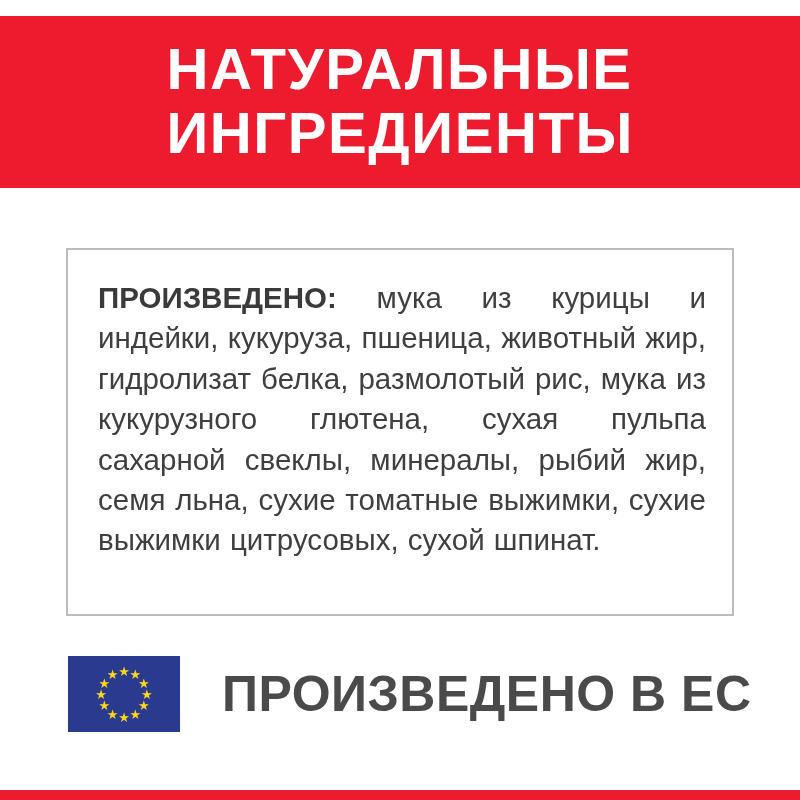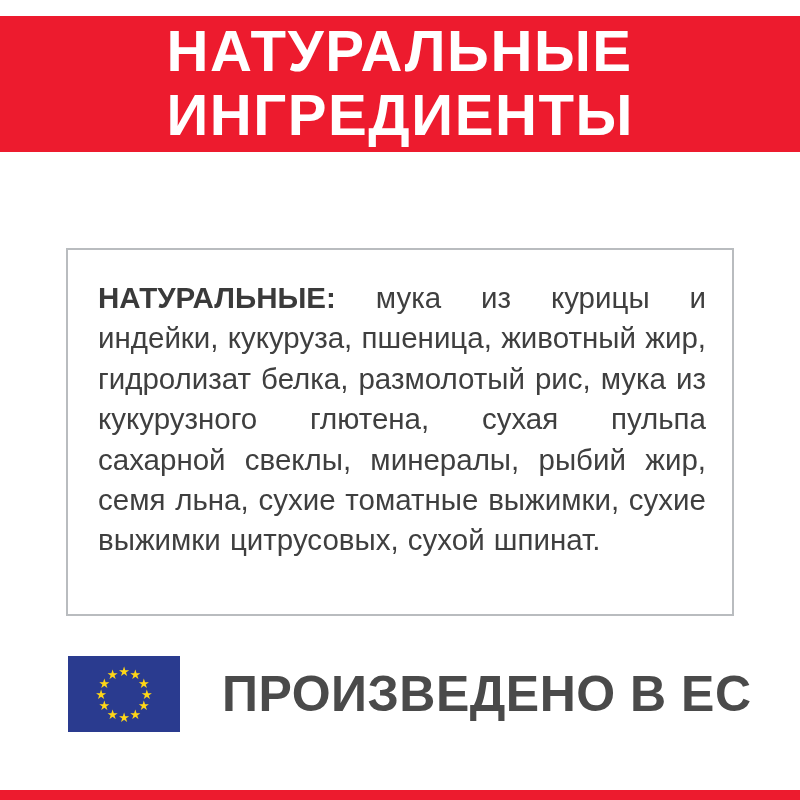--- a/index.html
+++ b/index.html
@@ -20,21 +20,21 @@
     background: #ffffff;
     box-sizing: border-box;
   }
 
   
   .banner {
     position: absolute;
     left: 0;
     top: 16px;
     width: 800px;
-    height: 136px;
+    height: 172px;
     background: #ed1b2e;
     display: flex;
     flex-direction: column;
     align-items: center;
     justify-content: center;
     box-sizing: border-box;
   }
   .banner-line {
     color: #ffffff;
     font-family: "Liberation Sans", sans-serif;
@@ -135,21 +135,21 @@
 <div class="page">
 
   <div class="top-white"></div>
 
   <div class="banner">
     <div class="banner-line">НАТУРАЛЬНЫЕ</div>
     <div class="banner-line">ИНГРЕДИЕНТЫ</div>
   </div>
 
   <div class="panel">
-    <div class="panel-text"><span class="lead">НАТУРАЛЬНЫЕ:</span><span> мука из курицы и индейки, кукуруза, пшеница, животный жир, гидролизат белка, размолотый рис, мука из кукурузного глютена, сухая пульпа сахарной свеклы, минералы, рыбий жир, семя льна, сухие томатные выжимки, сухие выжимки цитрусовых, сухой шпинат.</span></div>
+    <div class="panel-text"><span class="lead">ПРОИЗВЕДЕНО:</span><span> мука из курицы и индейки, кукуруза, пшеница, животный жир, гидролизат белка, размолотый рис, мука из кукурузного глютена, сухая пульпа сахарной свеклы, минералы, рыбий жир, семя льна, сухие томатные выжимки, сухие выжимки цитрусовых, сухой шпинат.</span></div>
   </div>
 
   <div class="footer">
     <div class="eu-flag">
         <span class="eu-star" style="left: 56px; top: 15.2px; color: rgb(255, 214, 23);">★</span>
         <span class="eu-star" style="left: 67.4px; top: 18.2546px; color: rgb(255, 214, 23);">★</span>
         <span class="eu-star" style="left: 75.7454px; top: 26.6px; color: rgb(255, 214, 23);">★</span>
         <span class="eu-star" style="left: 78.8px; top: 38px; color: rgb(255, 214, 23);">★</span>
         <span class="eu-star" style="left: 75.7454px; top: 49.4px; color: rgb(255, 214, 23);">★</span>
         <span class="eu-star" style="left: 67.4px; top: 57.7454px; color: rgb(255, 214, 23);">★</span>

